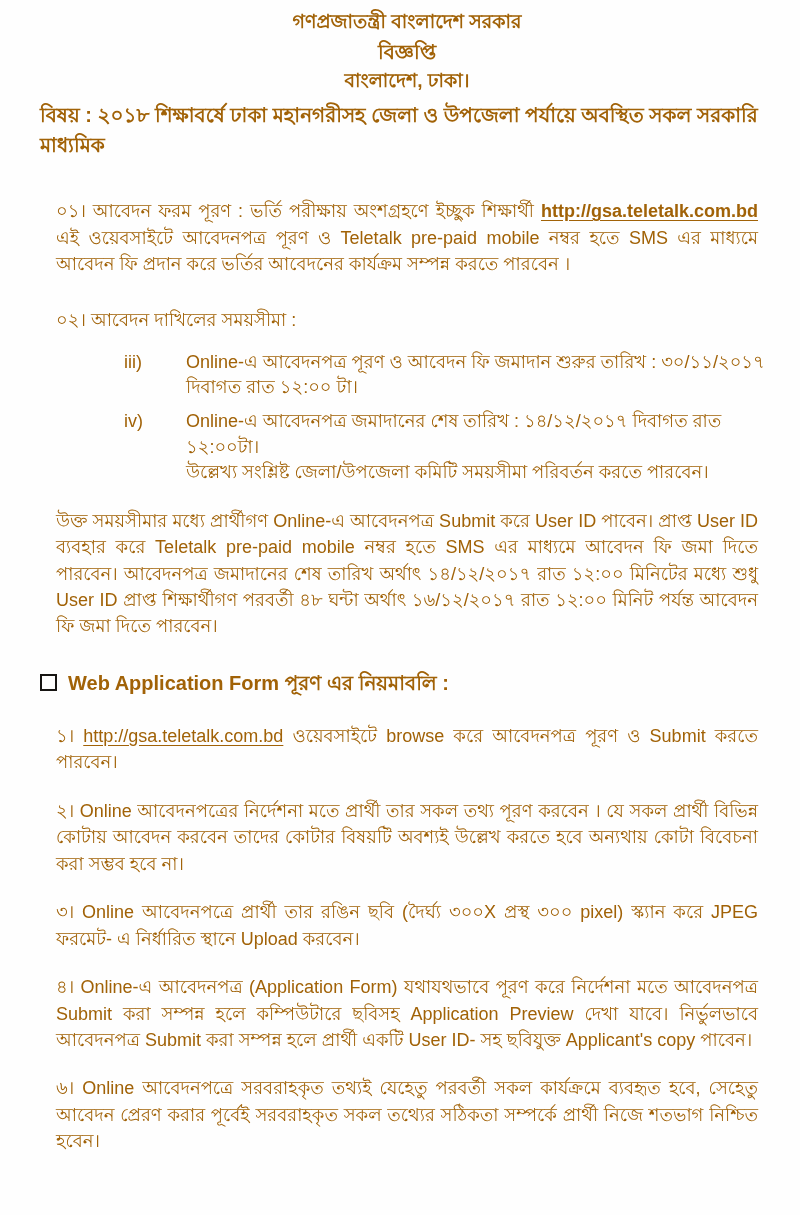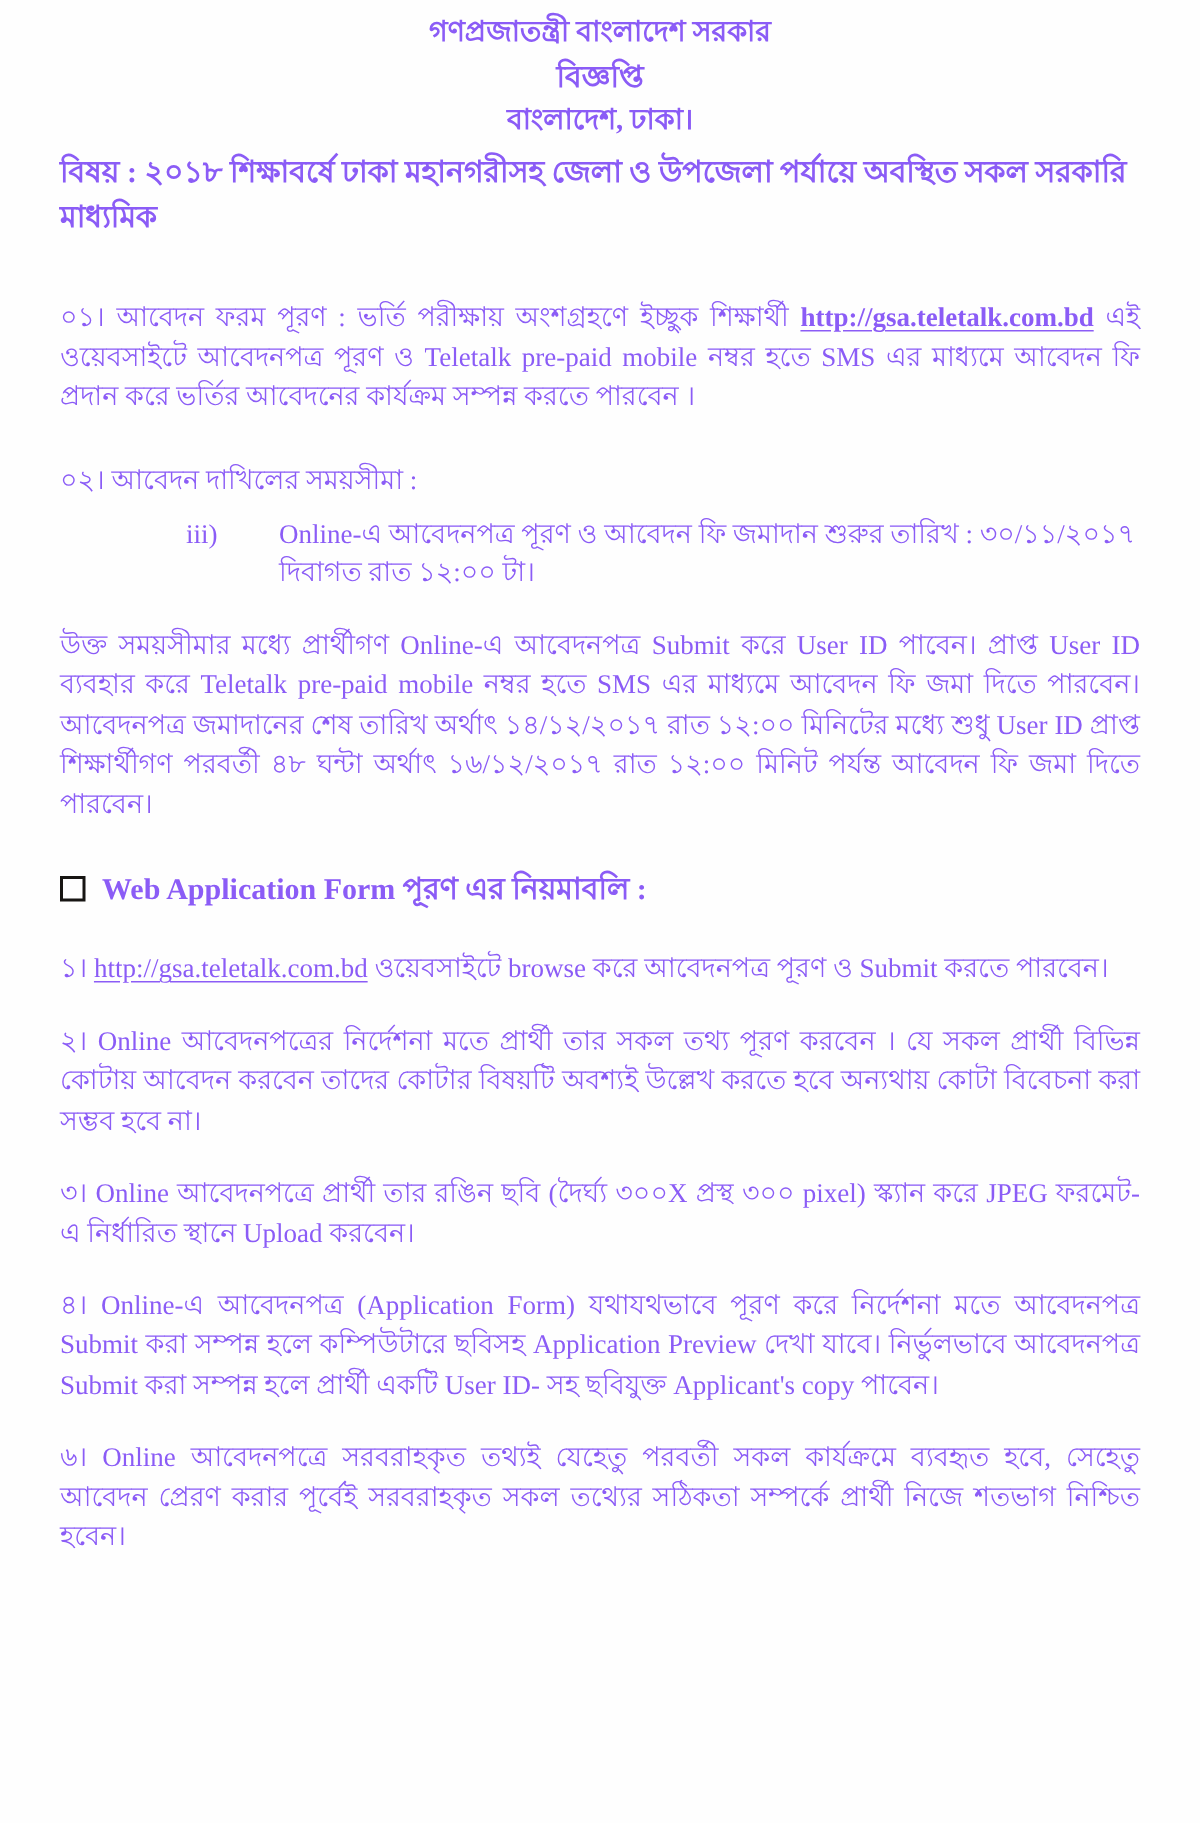--- a/index.html
+++ b/index.html
@@ -1,27 +1,27 @@
 <!DOCTYPE html>
 <html><head>
 <meta charset="utf-8">
 <style>
   html, body { margin:0; padding:0; background:#ffffff; }
   .page {
     position:relative; width:800px; height:1215px; box-sizing:border-box;
-    margin:0 auto; background:#fefefe; color:#8b5cf6; overflow:hidden;
-    padding:8px 40px 0 40px;
-    font-family:Liberation Serif, serif;
+    margin:0 auto; background:#fefefe; color:#a16207; overflow:hidden;
+    padding:8px 26px 0 40px;
+    font-family:Liberation Sans, sans-serif;
   }
   .center { text-align:center; }
   .lh { font-weight:700; font-size:19px; line-height:1.45; }
   .notice-title { font-weight:700; font-size:20px; line-height:1.45; margin-top:2px; }
   .subject { font-weight:700; font-size:20px; line-height:1.5; margin-top:6px; }
   .subject .l2 { text-align:center; }
-  .para { font-size:18px; line-height:1.47; margin:0; text-align:justify; }
+  .para { font-size:18px; line-height:1.47; margin:16px; text-align:justify; }
   .mt-lg { margin-top:30px; }
   .mt-md { margin-top:22px; }
   .sub-list { margin-left:84px; margin-top:10px; }
   .sub-item { display:flex; font-size:18px; line-height:1.42; margin-top:8px; }
   .roman { min-width:36px; margin-right:26px; }
   .sub-text { flex:1; text-align:left; }
   .sec-head { display:flex; align-items:center; font-size:20px; font-weight:700; margin:28px 0 0 0; }
   .sq { width:13px; height:13px; border:2.5px solid #171513; display:inline-block; margin-right:11px; margin-top:-3px; flex:0 0 auto; }
   .url { text-decoration:underline; text-underline-offset:3px; }
   .bold { font-weight:700; }
@@ -49,20 +49,27 @@
   <p class="para mt-lg">
     <span>০২।</span>
     <span>আবেদন দাখিলের সময়সীমা :</span>
   </p>
 
   <div class="sub-list">
     <div class="sub-item">
       <span class="roman">iii)</span>
       <div class="sub-text">Online-এ আবেদনপত্র পূরণ ও আবেদন ফি জমাদান শুরুর তারিখ : ৩০/১১/২০১৭ দিবাগত রাত ১২:০০ টা।</div>
     </div>
+    <div class="sub-item">
+      <span class="roman">iv)</span>
+      <div class="sub-text">
+        <div>Online-এ আবেদনপত্র জমাদানের শেষ তারিখ : ১৪/১২/২০১৭ দিবাগত রাত ১২:০০টা।</div>
+        <div>উল্লেখ্য সংশ্লিষ্ট জেলা/উপজেলা কমিটি সময়সীমা পরিবর্তন করতে পারবেন।</div>
+      </div>
+    </div>
   </div>
 
   <p class="para mt-md">উক্ত সময়সীমার মধ্যে প্রার্থীগণ Online-এ আবেদনপত্র Submit করে User ID পাবেন।  প্রাপ্ত User ID ব্যবহার করে Teletalk pre-paid mobile নম্বর হতে SMS এর মাধ্যমে আবেদন ফি জমা দিতে পারবেন। আবেদনপত্র জমাদানের শেষ তারিখ অর্থাৎ ১৪/১২/২০১৭ রাত ১২:০০ মিনিটের মধ্যে শুধু User ID প্রাপ্ত শিক্ষার্থীগণ পরবর্তী ৪৮ ঘন্টা অর্থাৎ ১৬/১২/২০১৭ রাত ১২:০০ মিনিট পর্যন্ত আবেদন ফি জমা দিতে পারবেন।</p>
 
   <h2 class="sec-head">
     <span class="sq"></span>
     <span>Web Application Form পূরণ এর নিয়মাবলি :</span>
   </h2>
 
   <p class="para mt-md">

